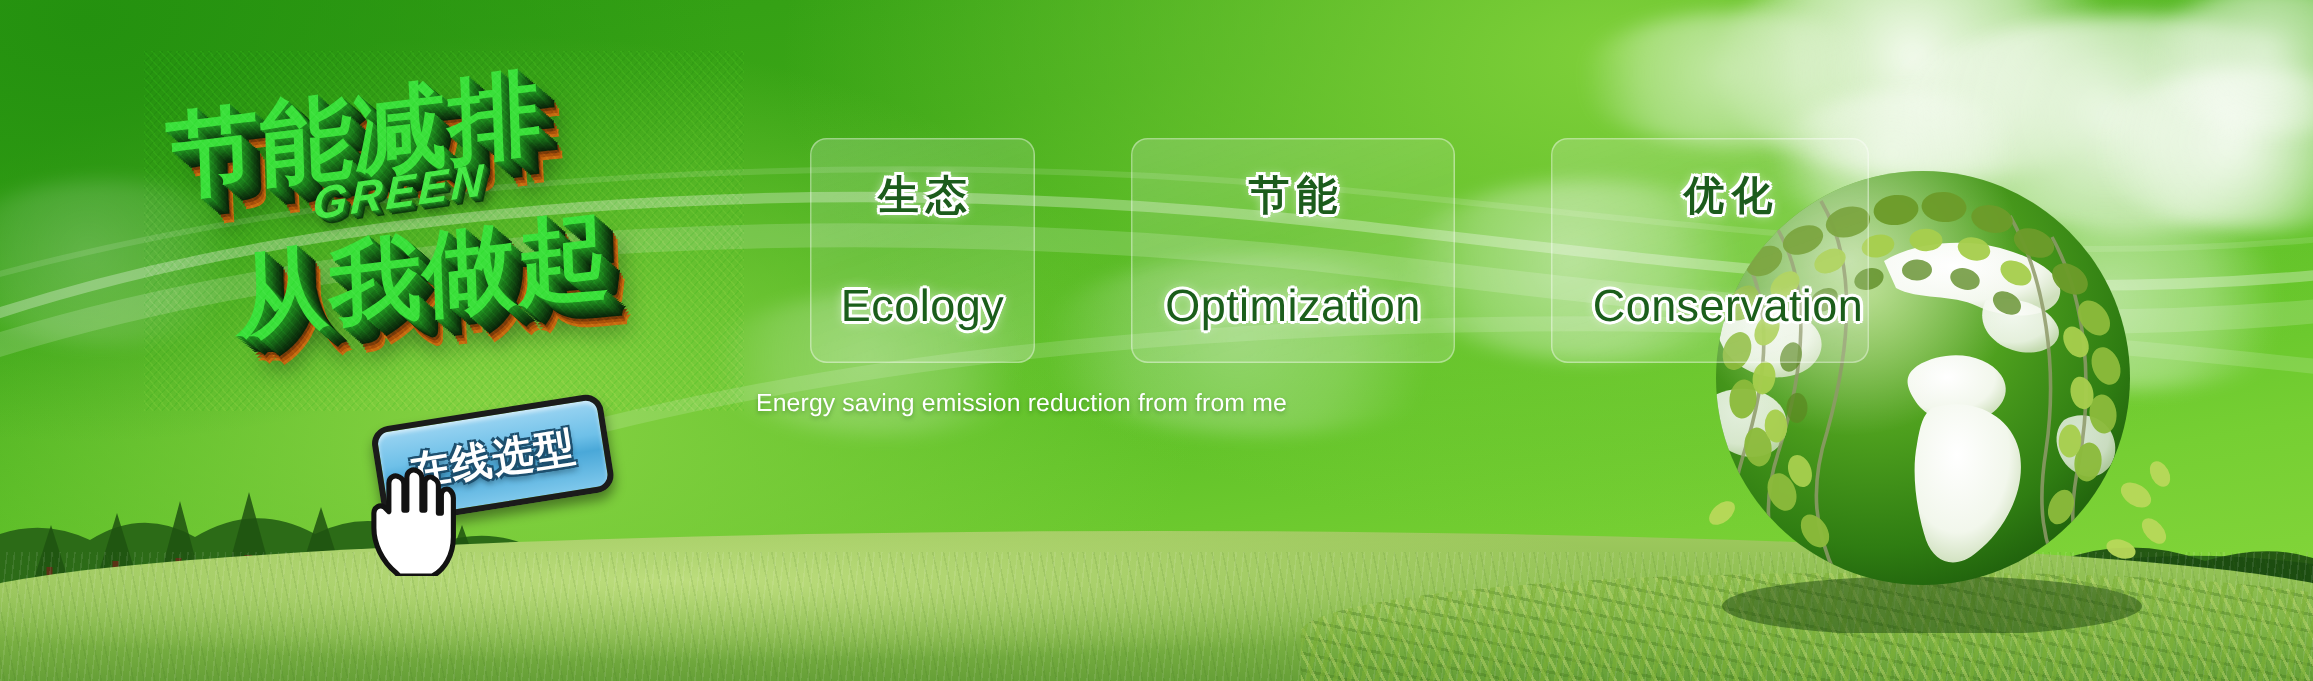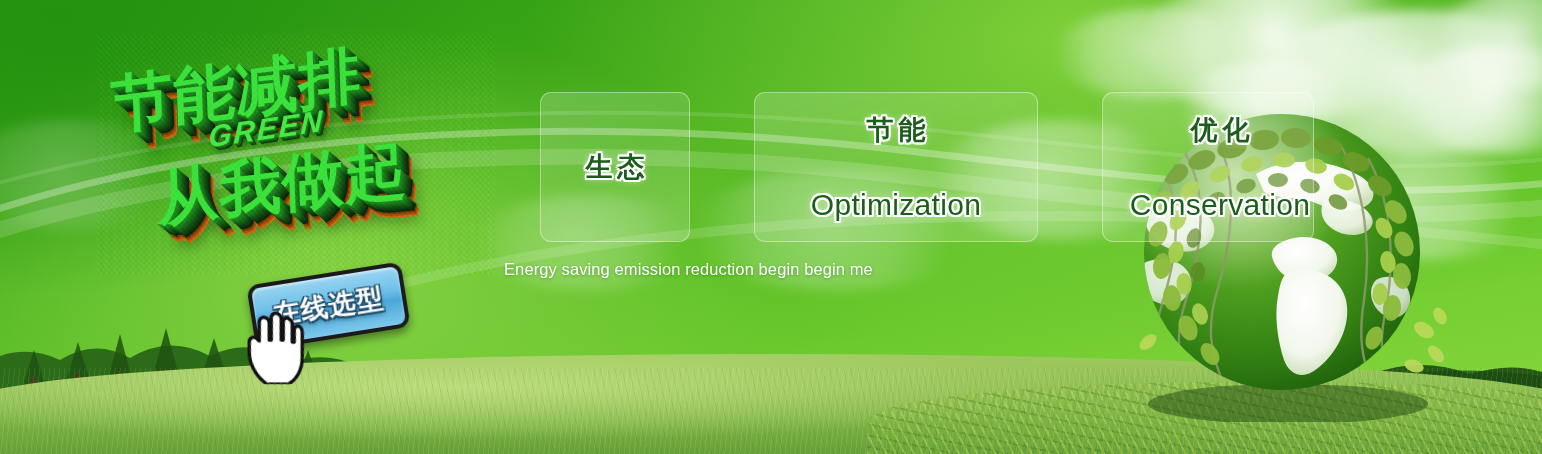--- a/index.html
+++ b/index.html
@@ -220,21 +220,21 @@
     border-radius: 11px;
     border: 1px solid rgba(255,255,255,.38);
     background: linear-gradient(160deg, rgba(255,255,255,.19) 0%, rgba(255,255,255,.10) 45%, rgba(255,255,255,.16) 100%);
     display: flex;
     flex-direction: column;
     align-items: center;
     justify-content: center;
     gap: 40px;
     margin-left: 48px;
   }
-  .card.wide   { width: 284px; }
+  .card.wide   { width: 216px; }
   .card.wide2  { width: 212px; padding-left: 24px; }
 
   .card-cn {
     font-family: "DejaVu Sans", "Liberation Sans", sans-serif;
     font-size: 27px;
     font-weight: bold;
     color: #1c5c1c;
     letter-spacing: 5px;
     text-indent: 5px;
     text-shadow:
@@ -478,26 +478,27 @@
                C27,4 31,2 34,4 C36,5 37,7 37,9 L37,30 L39,30 L39,12
                C39,8 43,7 45,9 C47,10 48,12 48,14 L48,32 L50,32 L50,20
                C50,16 54,15 56,17 C57,18 58,20 58,22 L58,48
                C58,60 52,70 44,74 L22,74 Z" fill="#ffffff" stroke="#121212" stroke-width="3.4" stroke-linejoin="round"></path>
     </svg>
   </div>
 
   <div class="cards">
     <div class="card">
       <div class="card-cn">生态</div>
+      <div class="card-en">Ecology</div>
     </div>
     <div class="card wide">
       <div class="card-cn">节能</div>
       <div class="card-en">Optimization</div>
     </div>
     <div class="card wide2">
       <div class="card-cn">优化</div>
       <div class="card-en">Conservation</div>
     </div>
   </div>
 
-  <div class="tagline">Energy saving emission reduction begin begin me</div>
+  <div class="tagline">Energy saving emission reduction from from me</div>
 
 </div>
 
 </body></html>

